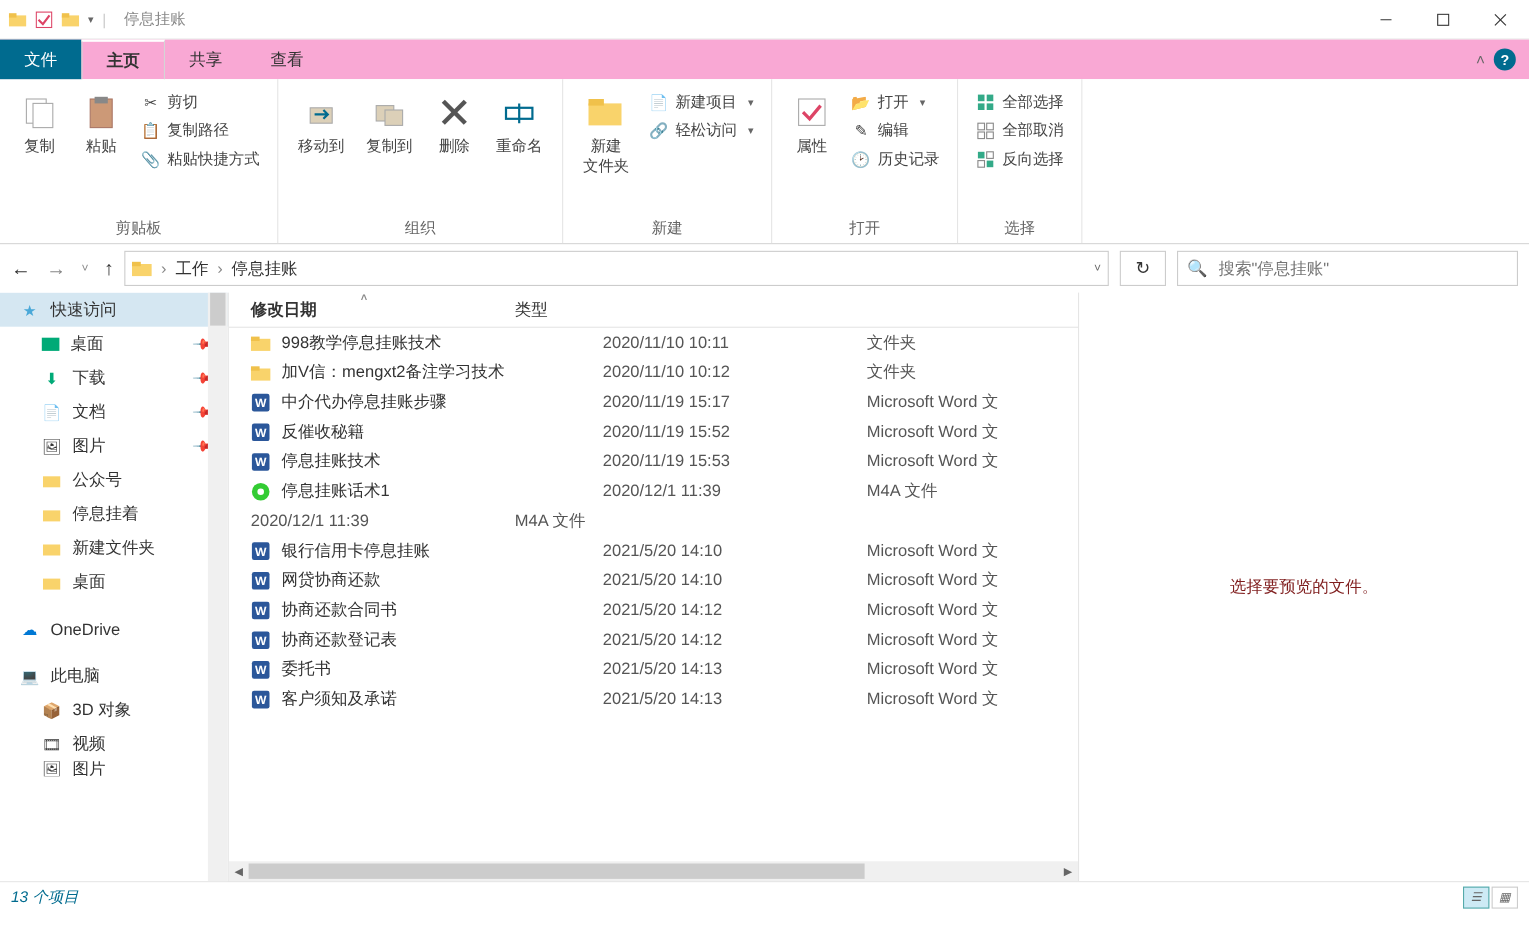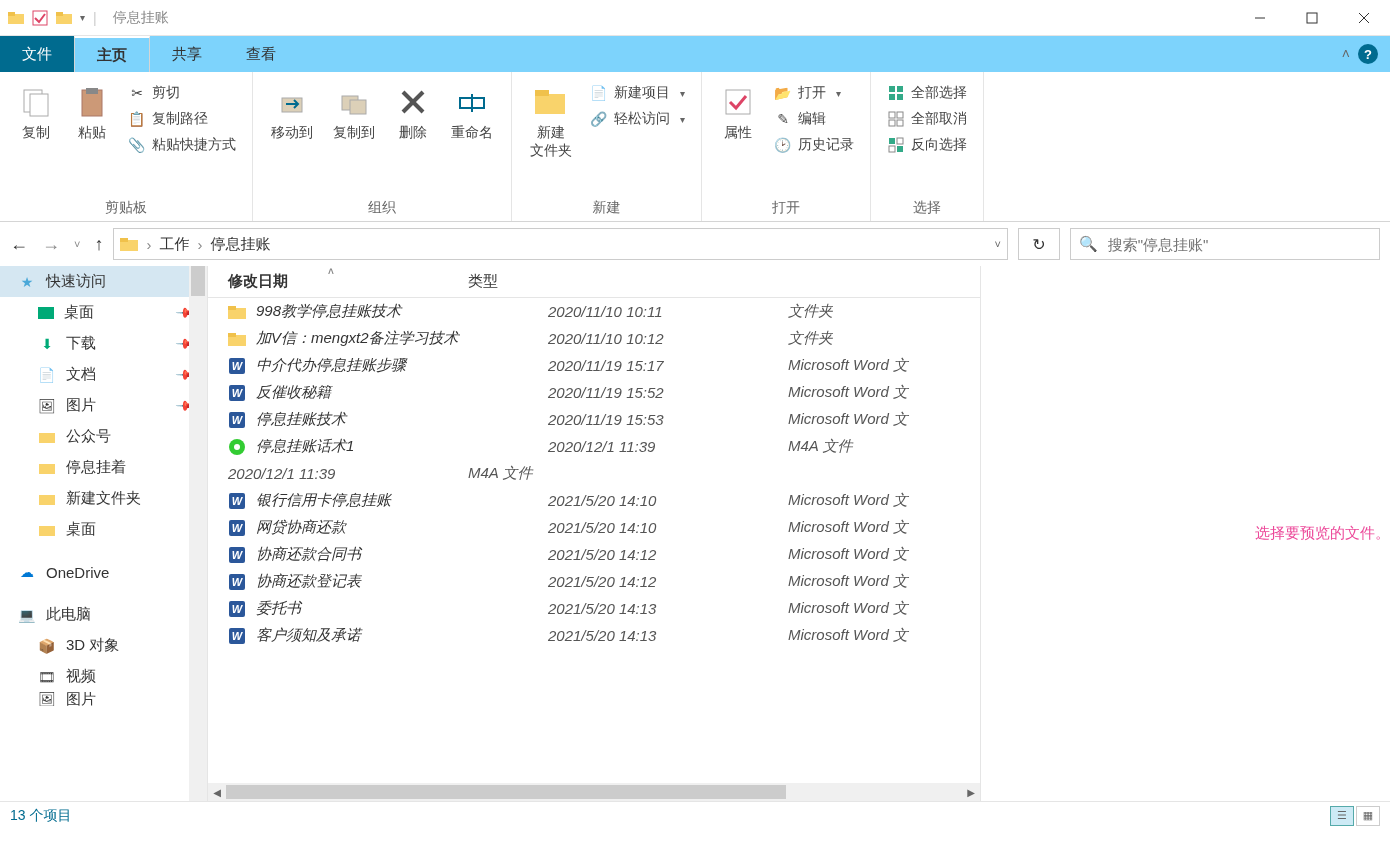--- a/index.html
+++ b/index.html
@@ -5,21 +5,21 @@
 * { margin: 0; padding: 0; box-sizing: border-box; font-family: "Microsoft YaHei", "Segoe UI", sans-serif; }
 body { background: #fff; font-size: 14px; color: #333; overflow: hidden; width: 1390px; height: 859px; }
 
 .titlebar { display: flex; align-items: center; height: 36px; background: #fff; border-bottom: 1px solid #e5e5e5; }
 .titlebar-left { display: flex; align-items: center; gap: 8px; padding-left: 8px; }
 .title-icon { width: 16px; height: 16px; }
 .titlebar-text { color: #888; font-size: 14px; margin-left: 8px; }
 .titlebar-controls { margin-left: auto; display: flex; }
 .titlebar-btn { width: 52px; height: 36px; display: flex; align-items: center; justify-content: center; color: #555; font-size: 14px; }
 
-.tabs-row { display: flex; align-items: stretch; height: 36px; background: #7dd3fc; }
+.tabs-row { display: flex; align-items: stretch; height: 36px; background: #f9a8d4; }
 .tab-file { background: #006b8f; color: #fff; padding: 0 22px; display: flex; align-items: center; font-size: 15px; }
 .tab { padding: 0 22px; display: flex; align-items: center; font-size: 15px; color: #333; }
 .tab.active { border-top: 2px solid #fff; border-left: 1px solid #d5d5d5; border-right: 1px solid #d5d5d5; font-weight: bold; }
 .tabs-right { margin-left: auto; display: flex; align-items: center; gap: 8px; padding-right: 12px; }
 .help-icon { width: 20px; height: 20px; border-radius: 50%; background: #006b8f; color: #fff; display: flex; align-items: center; justify-content: center; font-size: 13px; font-weight: bold; }
 
 .ribbon { display: flex; height: 150px; border-bottom: 1px solid #d5d5d5; background: #fff; }
 .ribbon-group { display: flex; flex-direction: column; border-right: 1px solid #e5e5e5; padding: 4px 8px 2px; height: 100%; }
 .ribbon-group-body { flex: 1; display: flex; align-items: flex-start; }
 .ribbon-group-label { text-align: center; font-size: 14px; color: #666; padding: 2px 0; }
@@ -47,33 +47,33 @@
 .nav-item.selected { background: #d5e7f2; }
 .nav-icon { width: 18px; height: 18px; display:flex; align-items:center; justify-content:center; font-size:14px;}
 .pin { margin-left: auto; color: #888; font-size: 14px; transform: rotate(45deg); }
 
 .filearea { flex: 1; display: flex; flex-direction: column; position: relative; border-left: 1px solid #e5e5e5; overflow: hidden;}
 .col-headers { display: flex; padding: 6px 0 6px 20px; border-bottom: 1px solid #e5e5e5; font-size: 15px; color: #333; position: relative;}
 .col-name { width: 320px; }
 .col-date { width: 240px; position: relative; font-weight: bold;}
 .col-type { flex: 1; }
 .sort-ind { position: absolute; left: 100px; top: -6px; font-size: 10px; color: #888;}
-.file-list { flex: 1; overflow: hidden; font-style: italic; }
+.file-list { flex: 1; overflow: hidden; }
 .file-row { display: flex; align-items: center; padding: 4px 0 4px 20px; font-size: 15px; color: #333; }
 .file-row .fname { width: 320px; display: flex; align-items: center; gap: 10px; }
 .file-row .fdate { width: 240px; color: #555; }
 .file-row .ftype { flex: 1; color: #555; white-space: nowrap; overflow: hidden;}
 .file-hscroll { height: 18px; background: #f0f0f0; position: relative; }
 .file-hscroll .lbtn, .file-hscroll .rbtn { position: absolute; top: 0; width: 18px; height: 18px; display:flex;align-items:center;justify-content:center; font-size:10px; color:#666;}
 .file-hscroll .lbtn { left: 0; } .file-hscroll .rbtn { right: 0; }
 .file-hscroll .hthumb { position: absolute; left: 18px; top: 2px; height: 14px; width: 560px; background: #ccc; }
 
-.preview { width: 410px; border-left: 1px solid #e5e5e5; display: flex; align-items: center; justify-content: flex-end; color: #ec4899; font-size: 15px;}
-
-.statusbar { height: 28px; border-top: 1px solid #e5e5e5; display: flex; align-items: center; padding: 0 10px; font-size: 14px; color: #006b8f;}
+.preview { width: 410px; border-left: 1px solid #e5e5e5; display: flex; align-items: center; justify-content: center; color: #7f1d1d; font-size: 15px;}
+
+.statusbar { height: 28px; border-top: 1px solid #e5e5e5; display: flex; align-items: center; padding: 0 10px; font-size: 14px; color: #006b8f; font-style: italic;}
 .statusbar-right { margin-left: auto; display: flex; gap: 2px;}
 .view-toggle { width: 24px; height: 20px; border: 1px solid #ccc; display:flex; align-items:center; justify-content:center; font-size:11px; color:#666;}
 .view-toggle.active { background: #cdeaf5; border-color:#5aa; }
 
 svg { display: block; }
 </style>
 </head>
 <body>
 
 <div class="titlebar">

